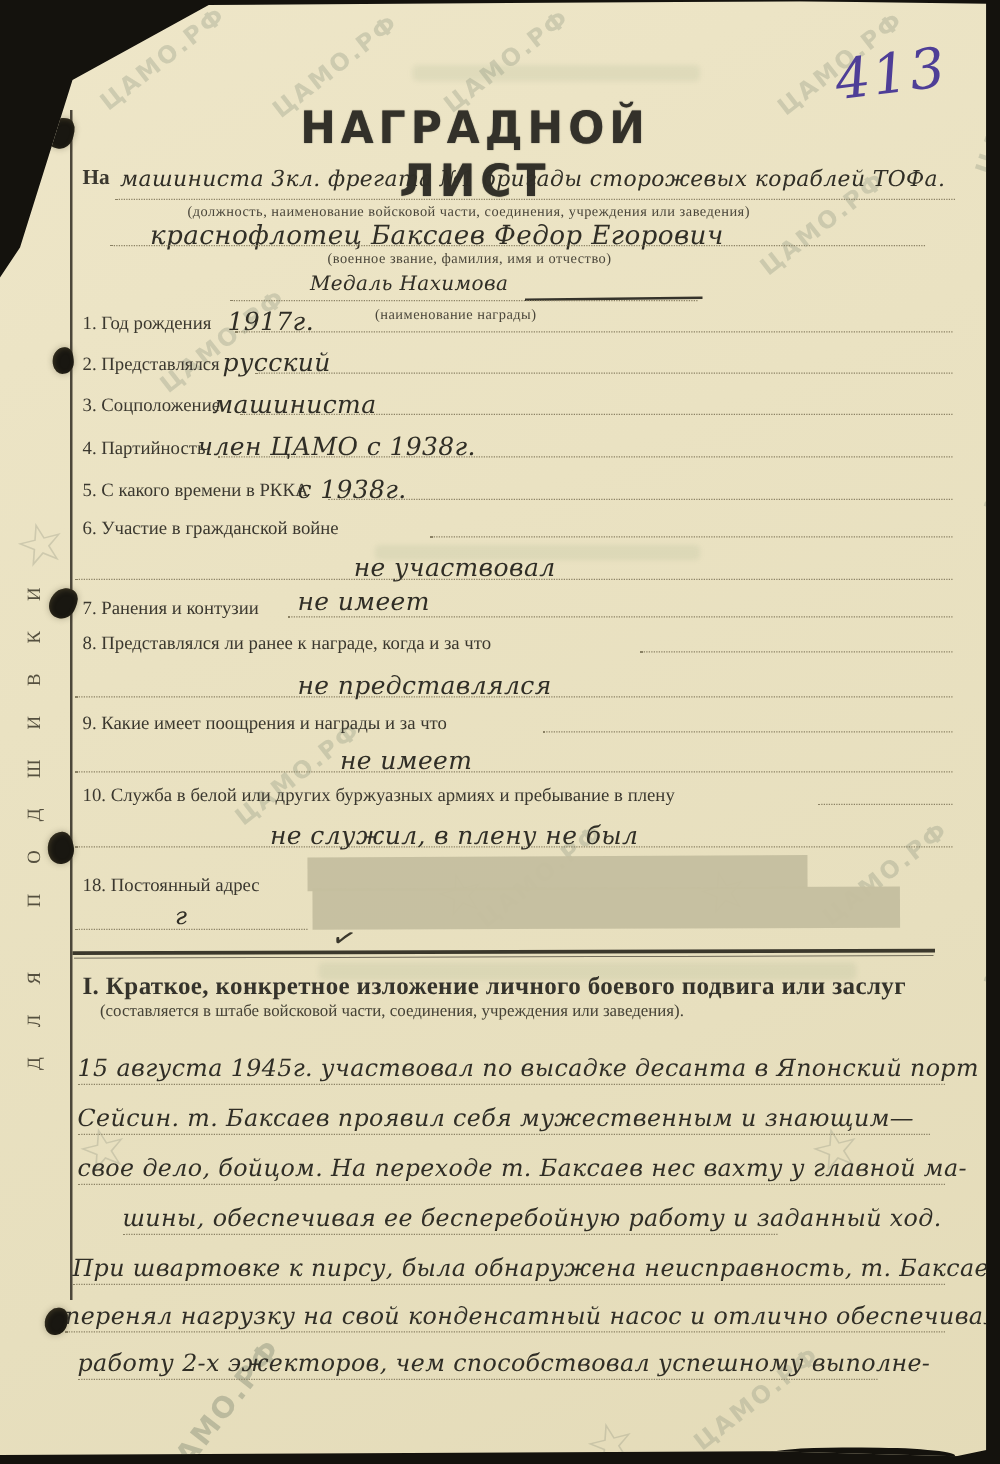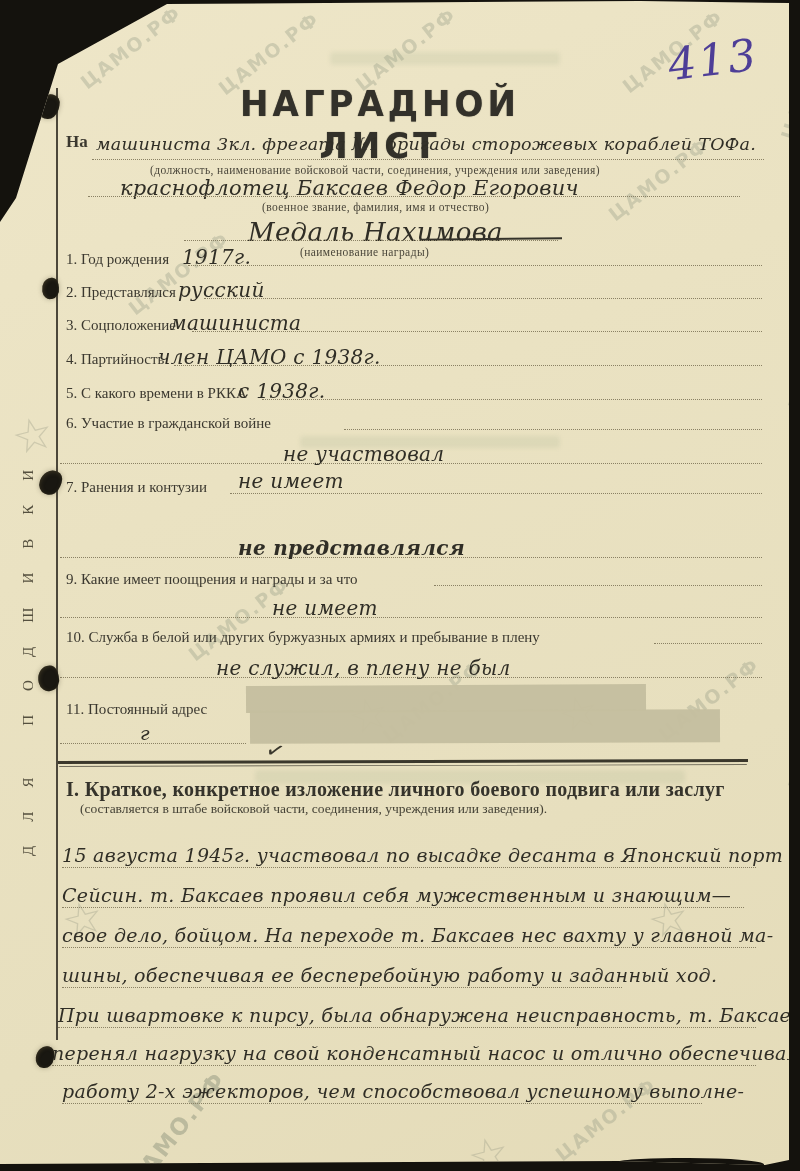--- a/index.html
+++ b/index.html
@@ -122,21 +122,21 @@
 
   <div style="position:absolute; left:66px; top:132px; font-weight:bold; font-size:17px;" class="print">На</div>
   <div class="hand" style="position:absolute; left:96px; top:134px; font-size:17.5px;">машиниста 3кл. фрегата №1 бригады сторожевых кораблей ТОФа.</div>
   <div class="dots" style="position:absolute; left:92px; top:138px; width:672px; height:22px;"></div>
   <div class="caption" style="left:150px; top:164px;">(должность, наименование войсковой части, соединения, учреждения или заведения)</div>
 
   <div class="hand" style="position:absolute; left:120px; top:176px; font-size:21px;">краснофлотец Баксаев Федор Егорович</div>
   <div class="dots" style="position:absolute; left:88px; top:176px; width:652px; height:21px;"></div>
   <div class="caption" style="left:262px; top:201px;">(военное звание, фамилия, имя и отчество)</div>
 
-  <div class="hand" style="position:absolute; left:248px; top:217px; font-size:26px;">Медаль Нахимова</div>
+  <div class="hand" style="position:absolute; left:248px; top:217px; font-size:16px;">Медаль Нахимова</div>
   <div class="pen-stroke" style="left:420px; top:238px; width:142px; transform:rotate(-.6deg);"></div>
   <div class="dots" style="position:absolute; left:184px; top:220px; width:374px; height:21px;"></div>
   <div class="caption" style="left:300px; top:246px;">(наименование награды)</div>
 
   <div class="row" style="top:240px;">
     <span class="lbl print"><span>1.</span> <span>Год рождения</span></span>
     <div class="fill dots" style="left:122px;"></div>
     <span class="val hand" style="left:116px;">1917г.</span>
   </div>
 
@@ -172,23 +172,27 @@
     <div class="fill dots"></div>
     <span class="val hand" style="left:175px;margin-left:48px;">не участвовал</span>
   </div>
 
   <div class="row" style="top:468px;">
     <span class="lbl print"><span>7.</span> <span>Ранения и контузии</span></span>
     <div class="fill dots" style="left:164px;"></div>
     <span class="val hand" style="left:172px; bottom:5px;">не имеет</span>
   </div>
 
+  <div class="row" style="top:496px;">
+    <span class="lbl print"><span>8.</span> <span>Представлялся ли ранее к награде, когда и за что</span></span>
+    <div class="fill dots" style="left:446px;"></div>
+  </div>
   <div class="subrow" style="top:524px;">
     <div class="fill dots"></div>
-    <span class="val hand" style="left:178px;font-weight:bold;">не представлялся</span>
+    <span class="val hand" style="left:178px;">не представлялся</span>
   </div>
 
   <div class="row" style="top:560px;">
     <span class="lbl print"><span>9.</span> <span>Какие имеет поощрения и награды и за что</span></span>
     <div class="fill dots" style="left:368px;"></div>
   </div>
   <div class="subrow" style="top:584px;">
     <div class="fill dots"></div>
     <span class="val hand" style="left:212px;">не имеет</span>
   </div>
@@ -196,21 +200,21 @@
   <div class="row" style="top:618px;">
     <span class="lbl print"><span>10.</span> <span>Служба в белой или других буржуазных армиях и пребывание в плену</span></span>
     <div class="fill dots" style="left:588px;"></div>
   </div>
   <div class="subrow" style="top:644px;text-align:right;">
     <div class="fill dots"></div>
     <span class="val hand" style="left:156px;">не служил, в плену не был</span>
   </div>
 
   <div class="row" style="top:690px;">
-    <span class="lbl print"><span>11.</span> <span>Постоянный адрес</span></span>
+    <span class="lbl print"><span>18.</span> <span>Постоянный адрес</span></span>
   </div>
   <span class="hand" style="position:absolute; left:140px; top:722px; font-size:19px;">г</span>
   <div class="dots" style="position:absolute; left:60px; top:724px; width:186px; height:20px;"></div>
   <div class="redact" style="left:246px; top:685px; width:400px; height:27px; transform:rotate(-.3deg);"></div>
   <div class="redact" style="left:250px; top:710px; width:470px; height:33px; transform:rotate(-.2deg);"></div>
   <div class="check">✓</div>
 
   <div class="divider"></div>
 
   <div class="sec-head">I. Краткое, конкретное изложение личного боевого подвига или заслуг</div>
@@ -221,21 +225,21 @@
     <span class="txt hand">15 августа 1945г. участвовал по высадке десанта в Японский порт</span>
   </div>
   <div class="nline" style="top:906px;">
     <div class="fill dots"></div>
     <span class="txt hand">свое дело, бойцом. На переходе т. Баксаев нес вахту у главной ма-</span>
   </div>
   <div class="nline" style="top:866px; right:56px;">
     <div class="fill dots"></div>
     <span class="txt hand">Сейсин. т. Баксаев проявил себя мужественным и знающим—</span>
   </div>
-  <div class="nline" style="top:946px; right:178px;">
+  <div class="nline" style="top:946px; right:178px;margin-left:36px;">
     <div class="fill dots"></div>
     <span class="txt hand">шины, обеспечивая ее бесперебойную работу и заданный ход.</span>
   </div>
   <div class="nline" style="top:986px; left:58px;">
     <div class="fill dots"></div>
     <span class="txt hand">При швартовке к пирсу, была обнаружена неисправность, т. Баксаев</span>
   </div>
   <div class="nline" style="top:1024px; left:52px;">
     <div class="fill dots"></div>
     <span class="txt hand">перенял нагрузку на свой конденсатный насос и отлично обеспечивал</span>

